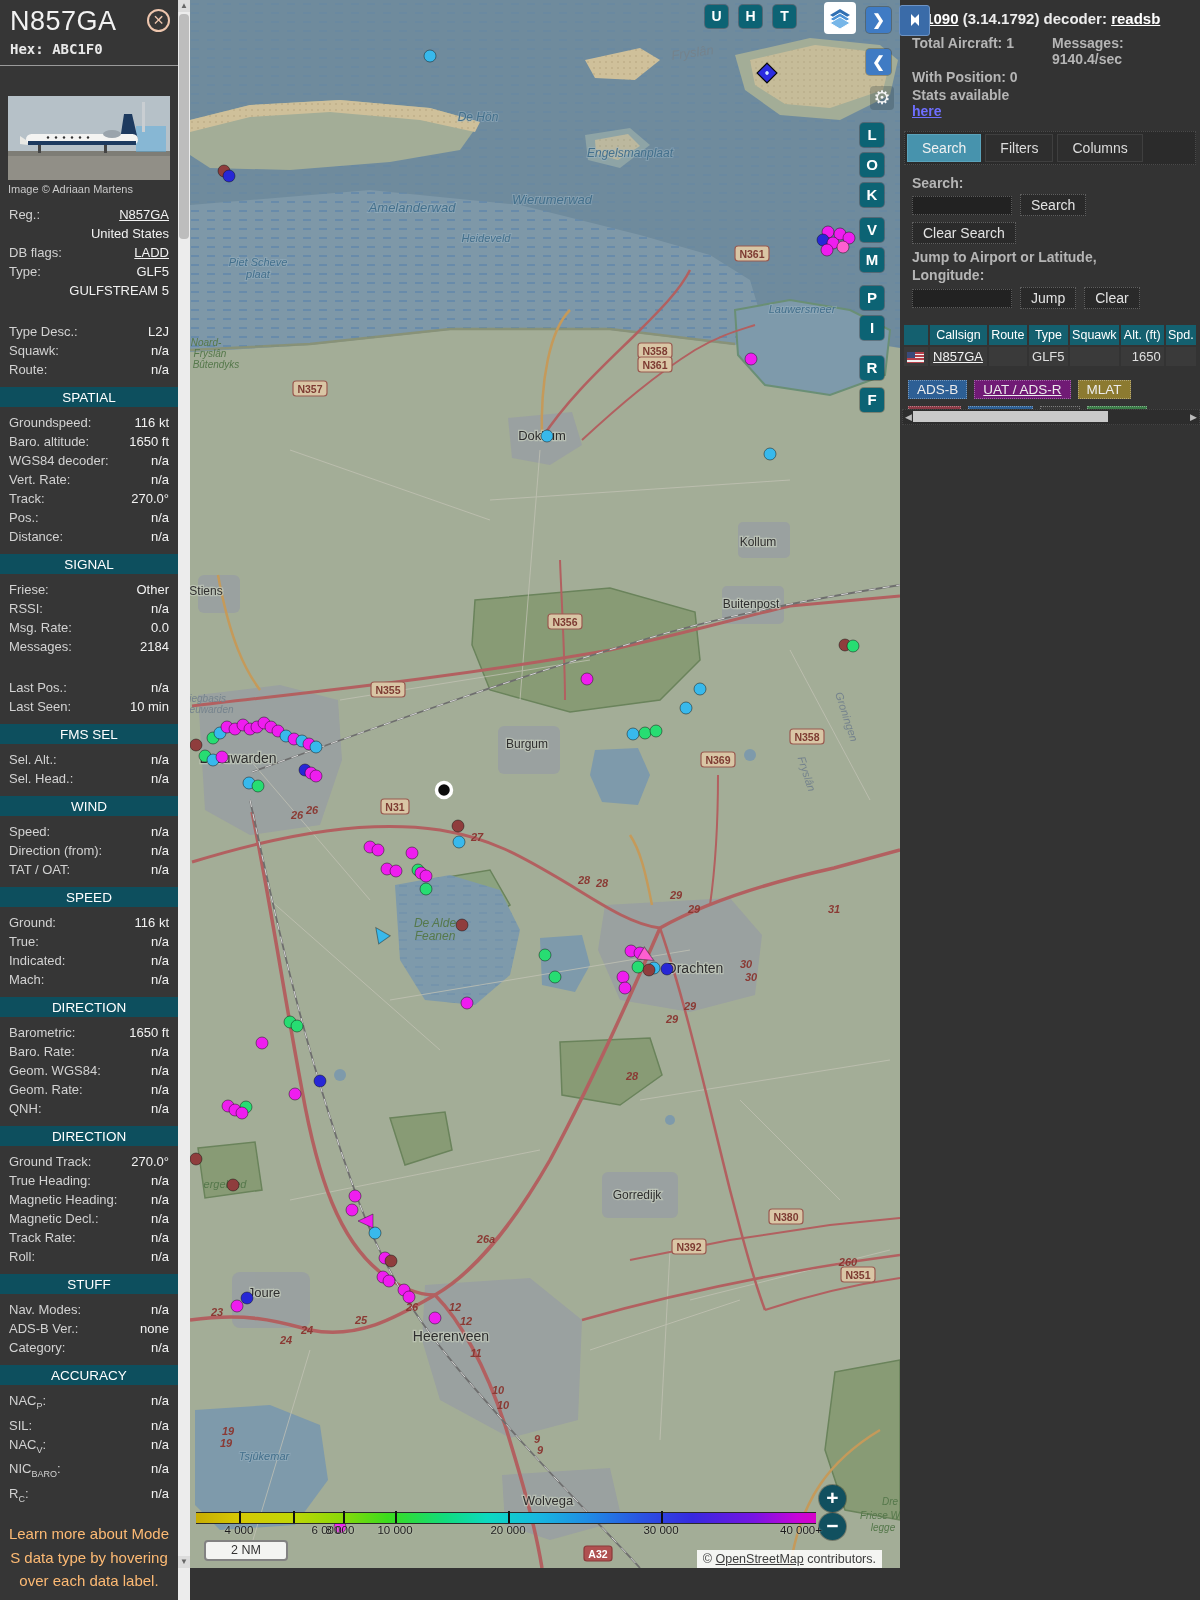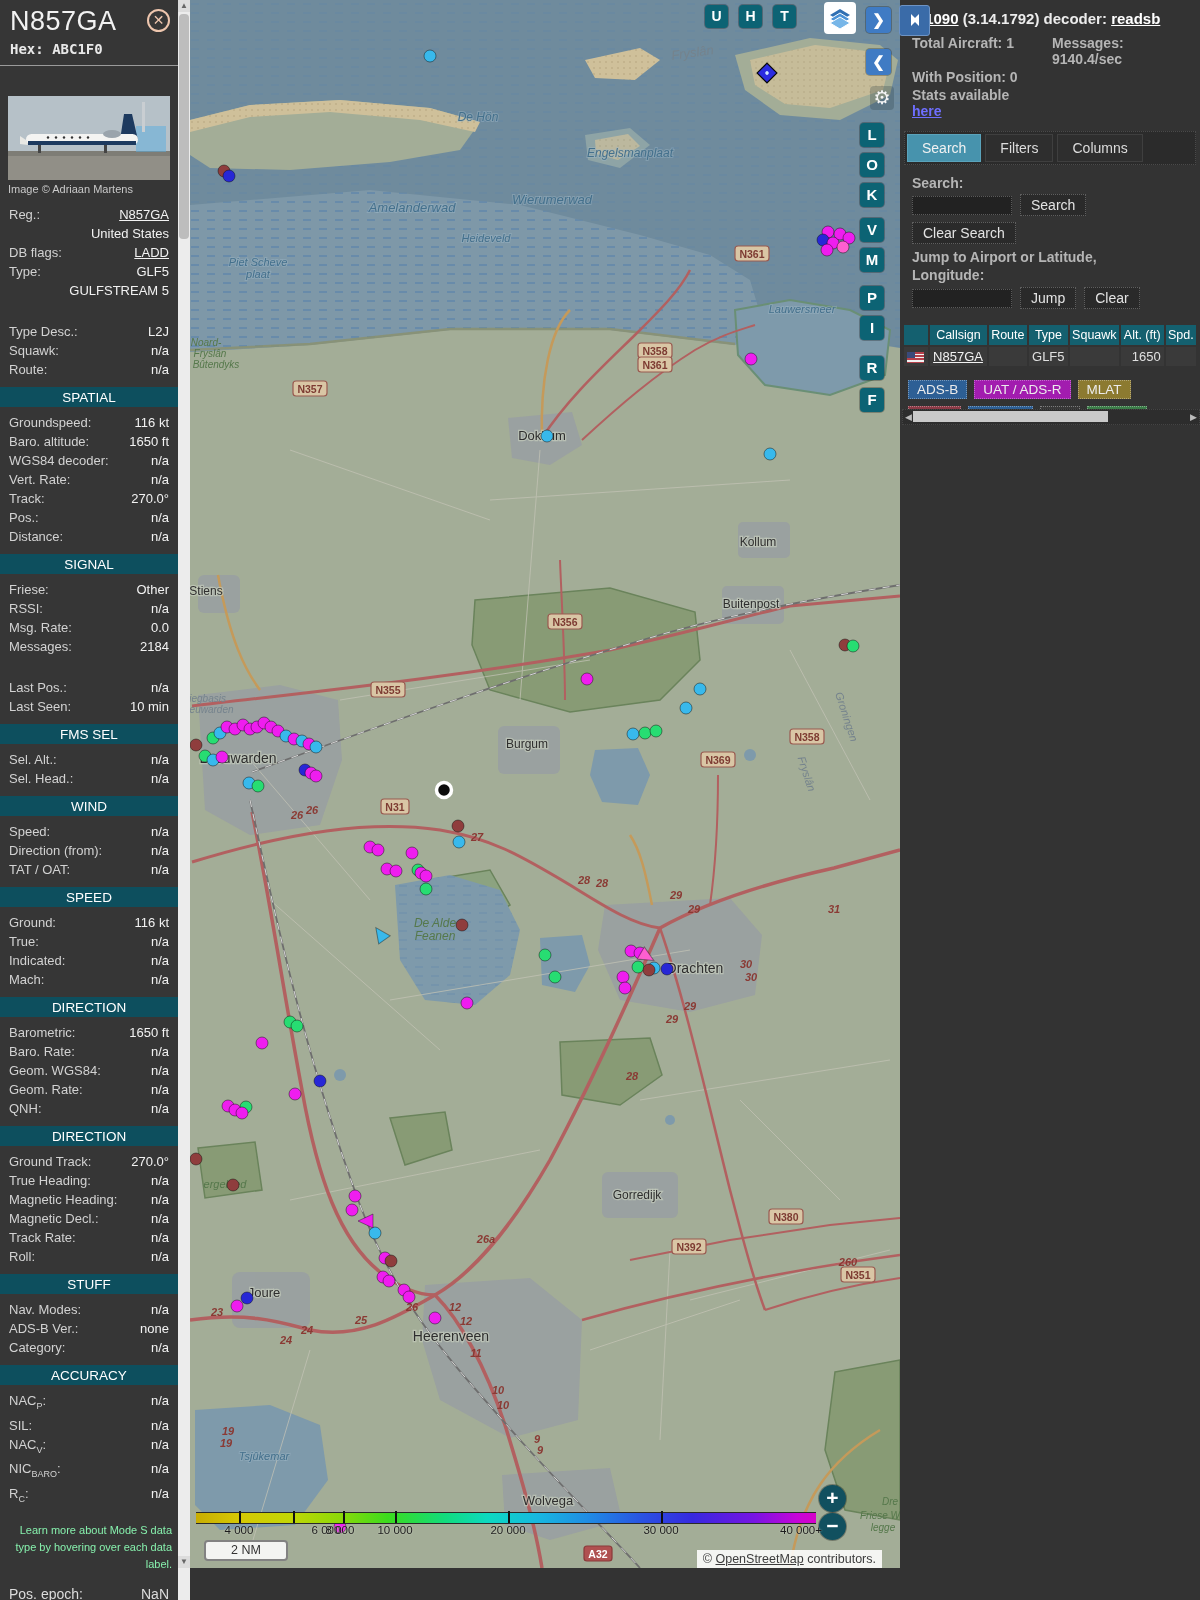--- a/index.html
+++ b/index.html
@@ -12,21 +12,21 @@
   #sb-divider{border:none;border-top:1px solid #9a9a9a;margin:0 0 0 0}
   #sb-photo{margin:30px 8px 0 8px;width:162px;height:84px;background:#b9c3c9;position:relative;overflow:hidden}
   #sb-photo-credit{font-size:11px;color:#c9c9c9;padding:3px 8px 10px}
   .info-row{display:flex;justify-content:space-between;padding:0 9px;font-size:13px;line-height:19px}
   .info-row .lbl{color:#d2d2d2}
   .info-row .val{color:#f2f2f2;text-align:right;flex:1}
   .info-row .val a,.cs-link{color:#f2f2f2;text-decoration:underline;cursor:pointer}
   .info-gap{margin-top:22px}
   .sec-h{background:#0d4f5e;color:#fff;text-align:center;font-size:13.5px;padding:2.5px 0;margin:8px 0 6px}
   sub{font-size:9px}
-  #sb-footer{color:#86efac;font-size:11px;text-align:right;line-height:1.55;padding:14px 6px 4px}
+  #sb-footer{color:#fdba74;font-size:15px;text-align:center;line-height:1.55;padding:14px 6px 4px}
   #sb-epoch{display:flex;justify-content:space-between;padding:0 9px;font-size:14px;color:#dcdcdc;margin-top:8px}
   
   #sb-scroll{position:absolute;left:178px;top:0;width:12px;height:1600px;background:#ececec}
   #sb-scroll .arrow{position:absolute;left:0;width:12px;height:12px;color:#666;font-size:8px;text-align:center;line-height:12px;background:#dcdcdc}
   #sb-thumb{position:absolute;left:1px;top:14px;width:10px;height:225px;background:#bdbdbd;border-radius:4px}
   
   #mapwrap{position:absolute;left:190px;top:0;width:710px;height:1568px;background:#a3ad97;overflow:hidden}
   #mapsvg{position:absolute;left:0;top:0}
   .mapbtn{position:absolute;background:#0c6374;color:#fff;border-radius:4px;text-align:center;font-weight:bold;box-shadow:0 0 0 1px rgba(0,0,0,.25);cursor:pointer}
   .mapbtn.blue{background:#3f7bc4}
@@ -762,21 +762,21 @@
           <td></td>
           <td>GLF5</td>
           <td></td>
           <td style="text-align: right;">1650</td>
           <td></td>
         </tr>
       </tbody>
   </table>
   <div id="p-chips">
       <div class="chip" style="background: rgb(45, 95, 149);">ADS-B</div>
-      <div class="chip" style="background: #a21caf;">UAT / ADS-R</div>
+      <div class="chip" style="background: #701a75; text-decoration: underline;">UAT / ADS-R</div>
       <div class="chip" style="background: rgb(140, 122, 48);">MLAT</div>
       <div class="chip" style="background: rgb(140, 58, 70);">TIS-B</div>
       <div class="chip" style="background: rgb(45, 95, 149);">Mode-S</div>
       <div class="chip" style="background: rgb(56, 56, 56);">AIS</div>
       <div class="chip" style="background: rgb(60, 125, 73);">ADS-C</div>
     </div>
   <div id="p-hscroll">
     <span class="hs-arrow" style="left:2px">◀</span>
     <div id="p-hthumb"></div>
     <span class="hs-arrow" style="right:2px">▶</span>

